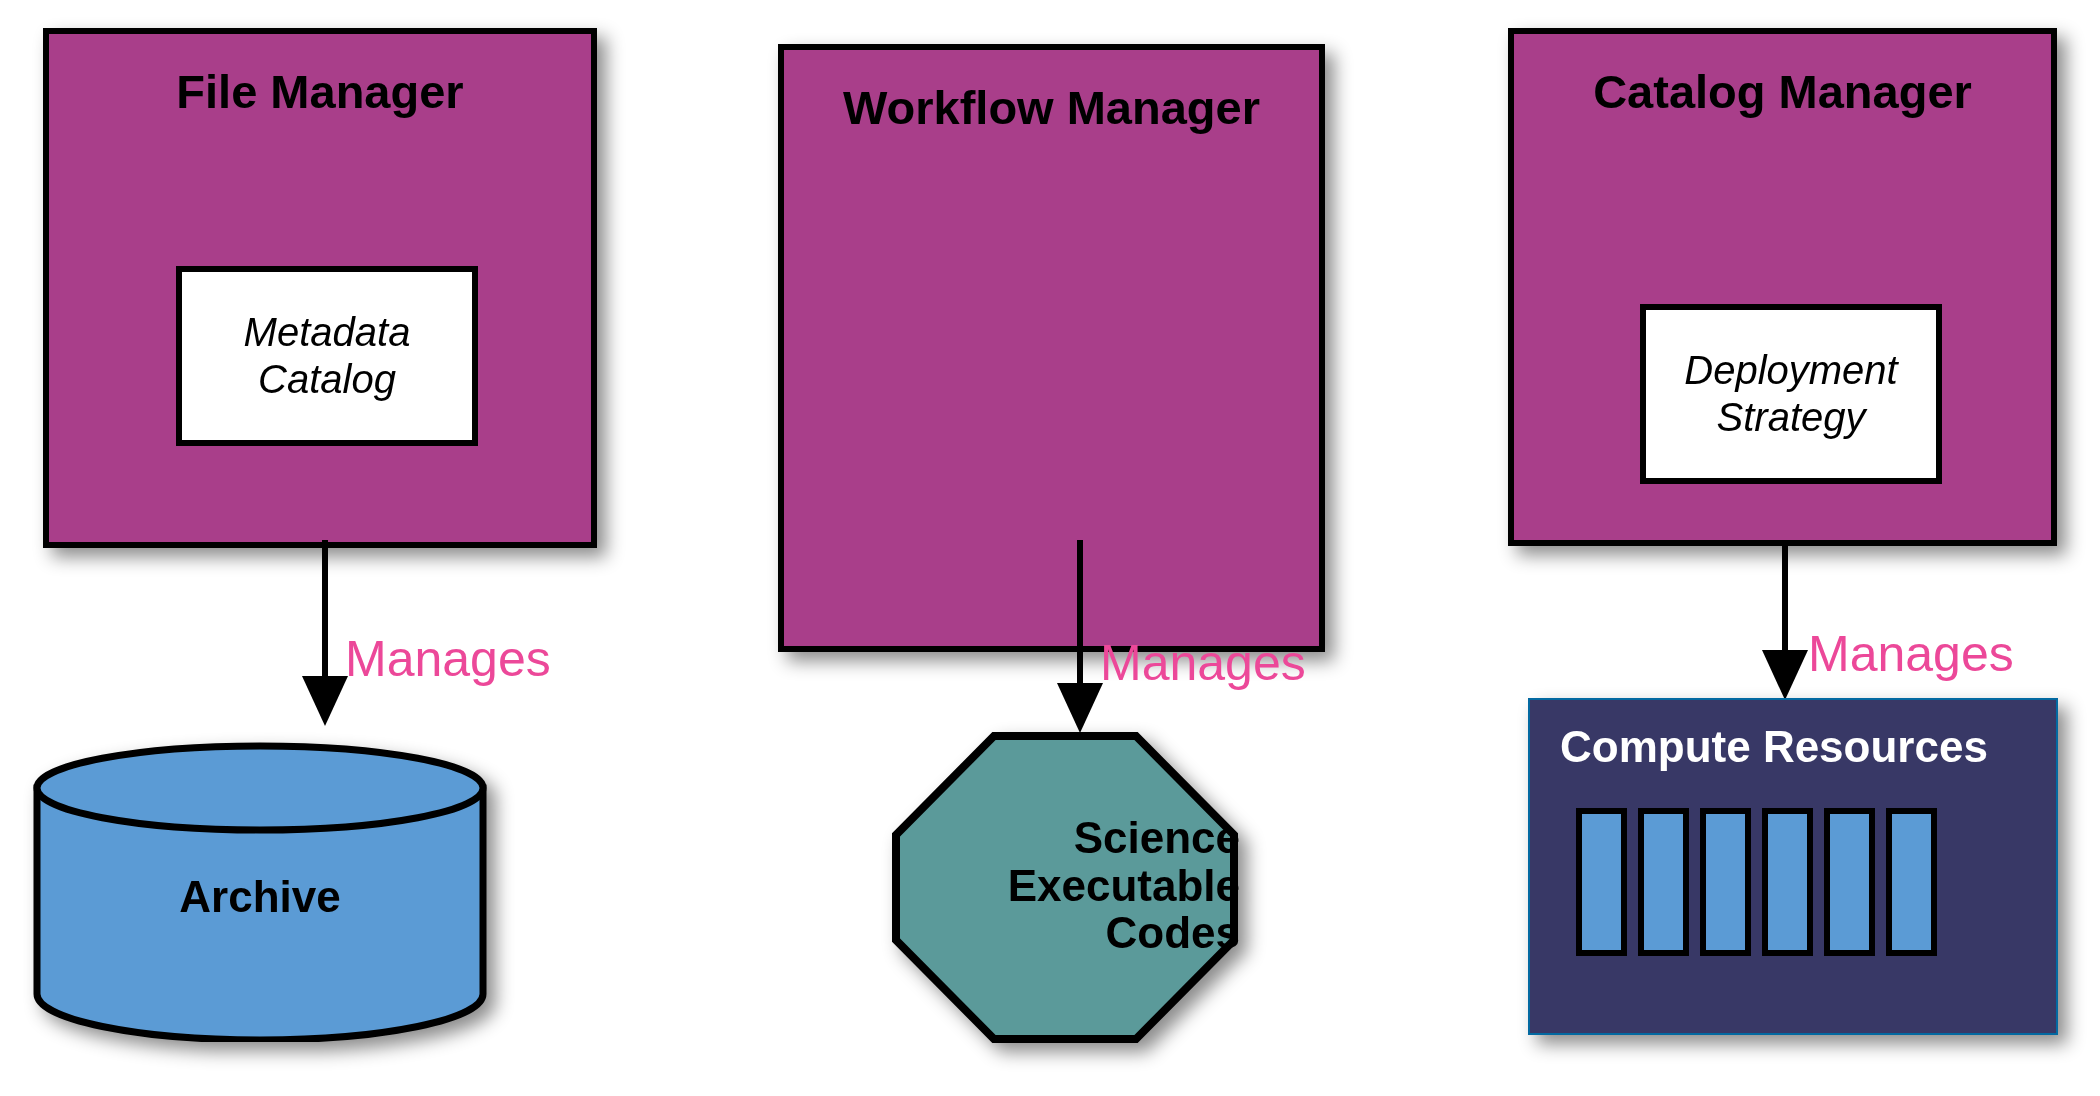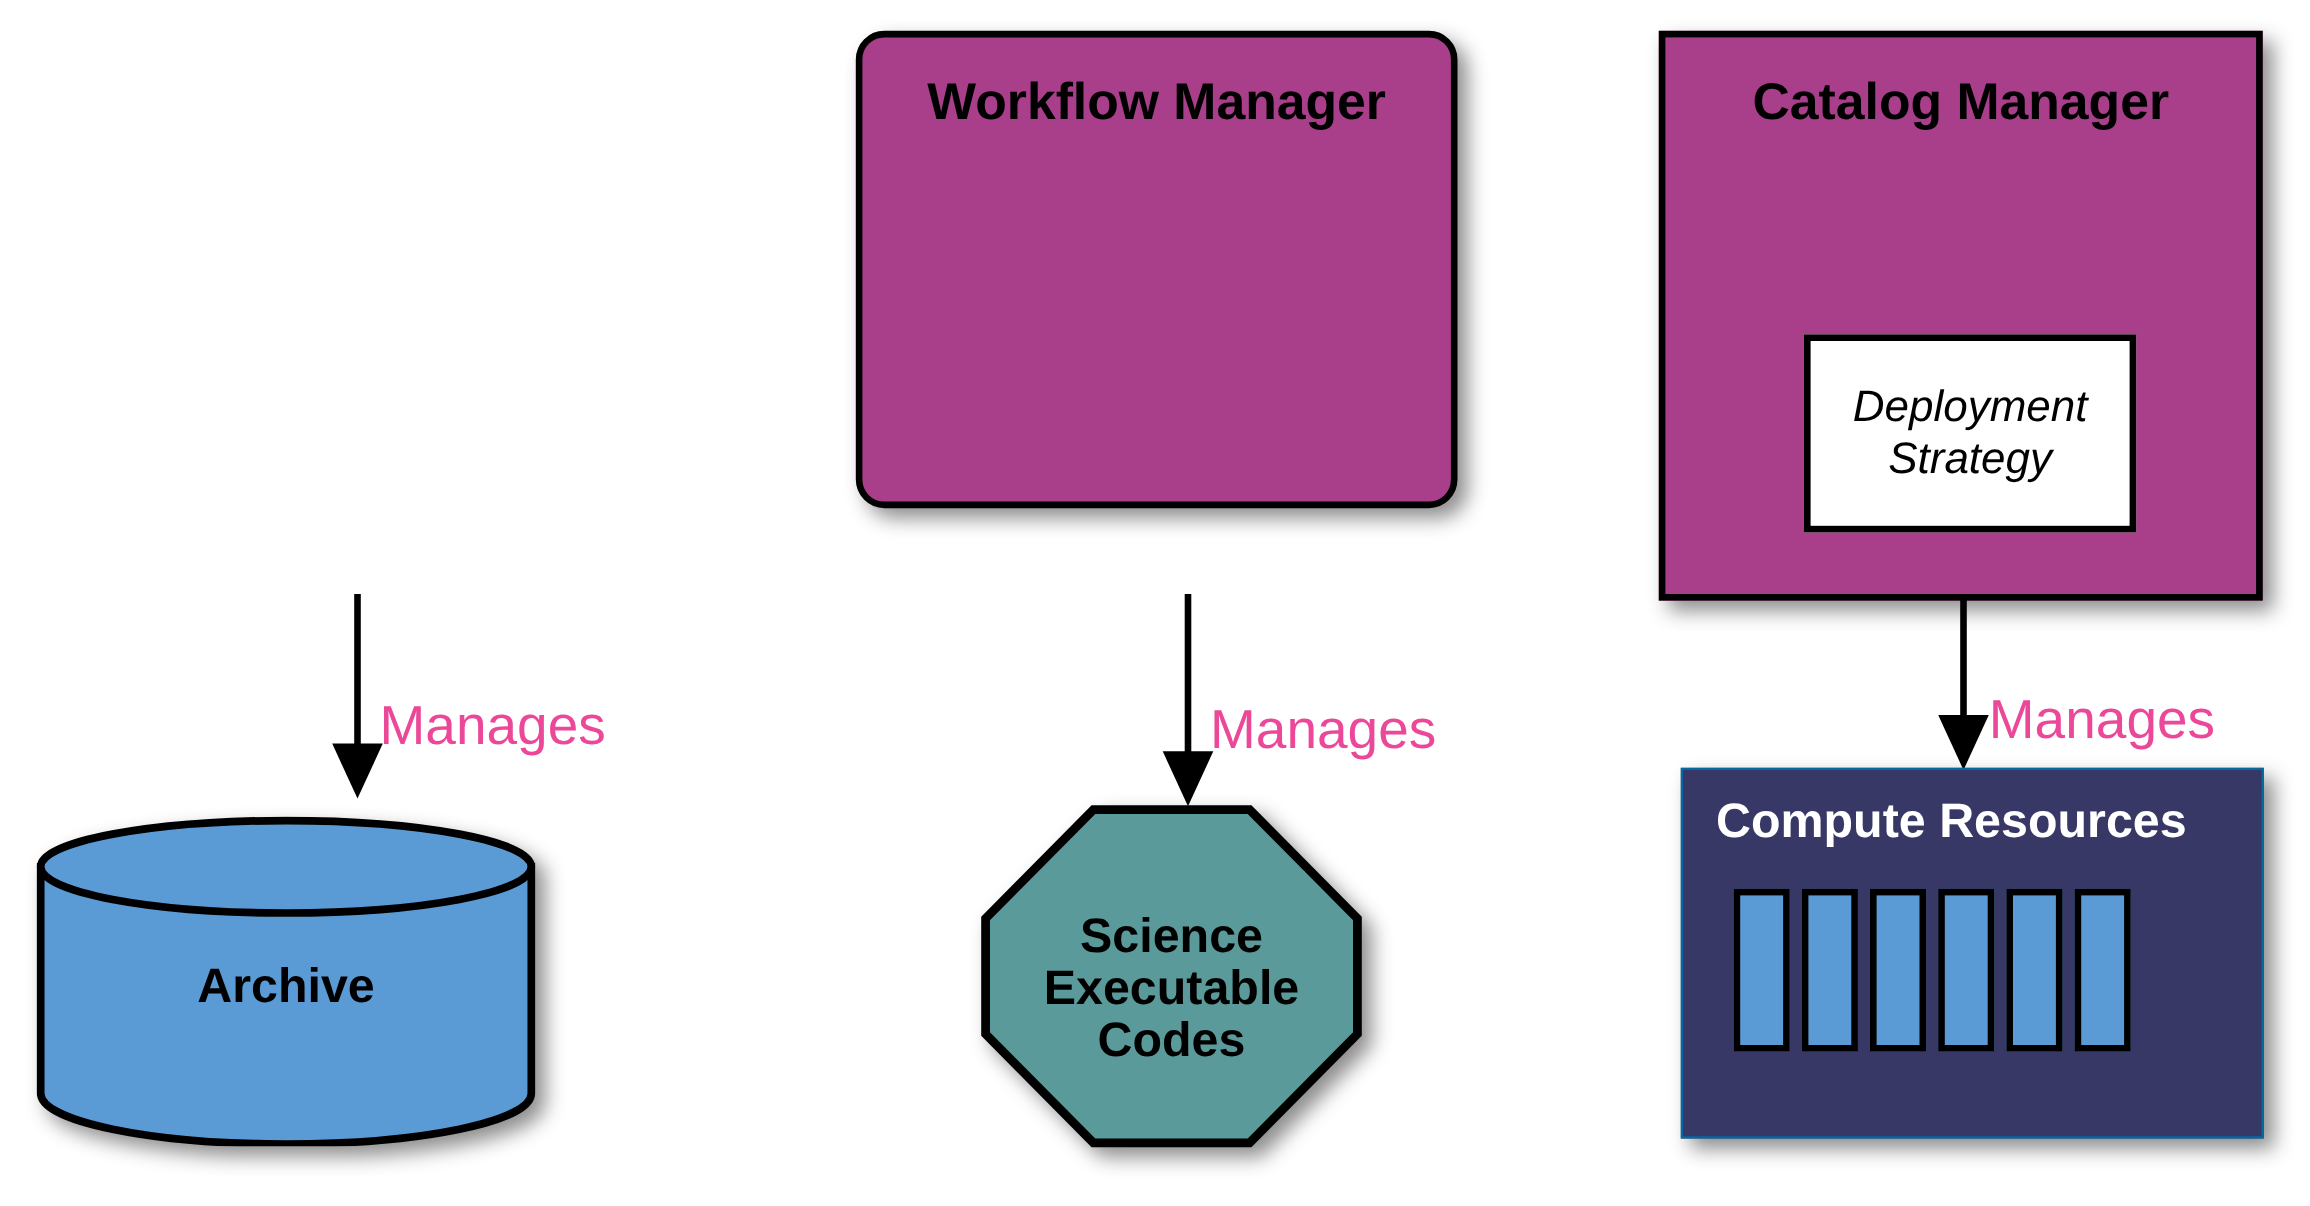--- a/index.html
+++ b/index.html
@@ -128,50 +128,59 @@
     height: 148px;
     background: #5B9BD5;
     border: 6px solid #000000;
   }
 </style>
 </head>
 <body>
 
 <div id="canvas">
 
+  <div class="manager-box" style="left:43px; top:28px; width:554px; height:520px;">
+    <div class="manager-title">File Manager</div>
+    <div class="inner-box" style="left:127px; top:232px; width:302px; height:180px;">
+      <div class="inner-label">
+        <span>Metadata</span><br>
+        <span>Catalog</span>
+      </div>
+    </div>
+  </div>
 
   <svg class="arrow" style="left:290px; top:540px; width:80px; height:190px;" viewBox="0 0 80 190">
     <line x1="35" y1="0" x2="35" y2="150" stroke="#000000" stroke-width="6"></line>
     <polygon points="35,186 12,136 58,136" fill="#000000"></polygon>
   </svg>
   <div class="edge-label" style="left:345px; top:630px;">Manages</div>
 
   <div class="cylinder" style="left:30px; top:742px; width:460px; height:300px;">
     <svg width="460" height="300" viewBox="0 0 460 300">
       <path d="M 7,46 L 7,252 A 223,46 0 0 0 453,252 L 453,46 Z" fill="#5B9BD5" stroke="#000000" stroke-width="7"></path>
       <ellipse cx="230" cy="46" rx="223" ry="42" fill="#5B9BD5" stroke="#000000" stroke-width="7"></ellipse>
     </svg>
     <div class="cyl-label" style="top:130px;">Archive</div>
   </div>
 
-  <div class="manager-box" style="left:778px; top:28px; width:547px; height:434px;border-radius:26px;">
+  <div class="manager-box" style="left:778px; top:44px; width:547px; height:608px;">
     <div class="manager-title">Workflow Manager</div>
   </div>
 
   <svg class="arrow" style="left:1045px; top:540px; width:80px; height:200px;" viewBox="0 0 80 200">
     <line x1="35" y1="0" x2="35" y2="155" stroke="#000000" stroke-width="6"></line>
     <polygon points="35,193 12,143 58,143" fill="#000000"></polygon>
   </svg>
   <div class="edge-label" style="left:1100px; top:634px;">Manages</div>
 
   <div class="octagon" style="left:890px; top:730px; width:350px; height:315px;">
     <svg width="350" height="315" viewBox="0 0 350 315">
       <polygon points="104,6 246,6 344,105 344,210 246,309 104,309 6,210 6,105" fill="#5B9A9A" stroke="#000000" stroke-width="8"></polygon>
     </svg>
-    <div class="oct-label" style="top:97px;">
+    <div class="oct-label" style="top:84px;text-align:right;">
       <span>Science</span><br>
       <span>Executable</span><br>
       <span>Codes</span>
     </div>
   </div>
 
   <div class="manager-box" style="left:1508px; top:28px; width:549px; height:518px;">
     <div class="manager-title">Catalog Manager</div>
     <div class="inner-box" style="left:126px; top:232px; width:302px; height:180px;margin-top:38px;">
       <div class="inner-label">

